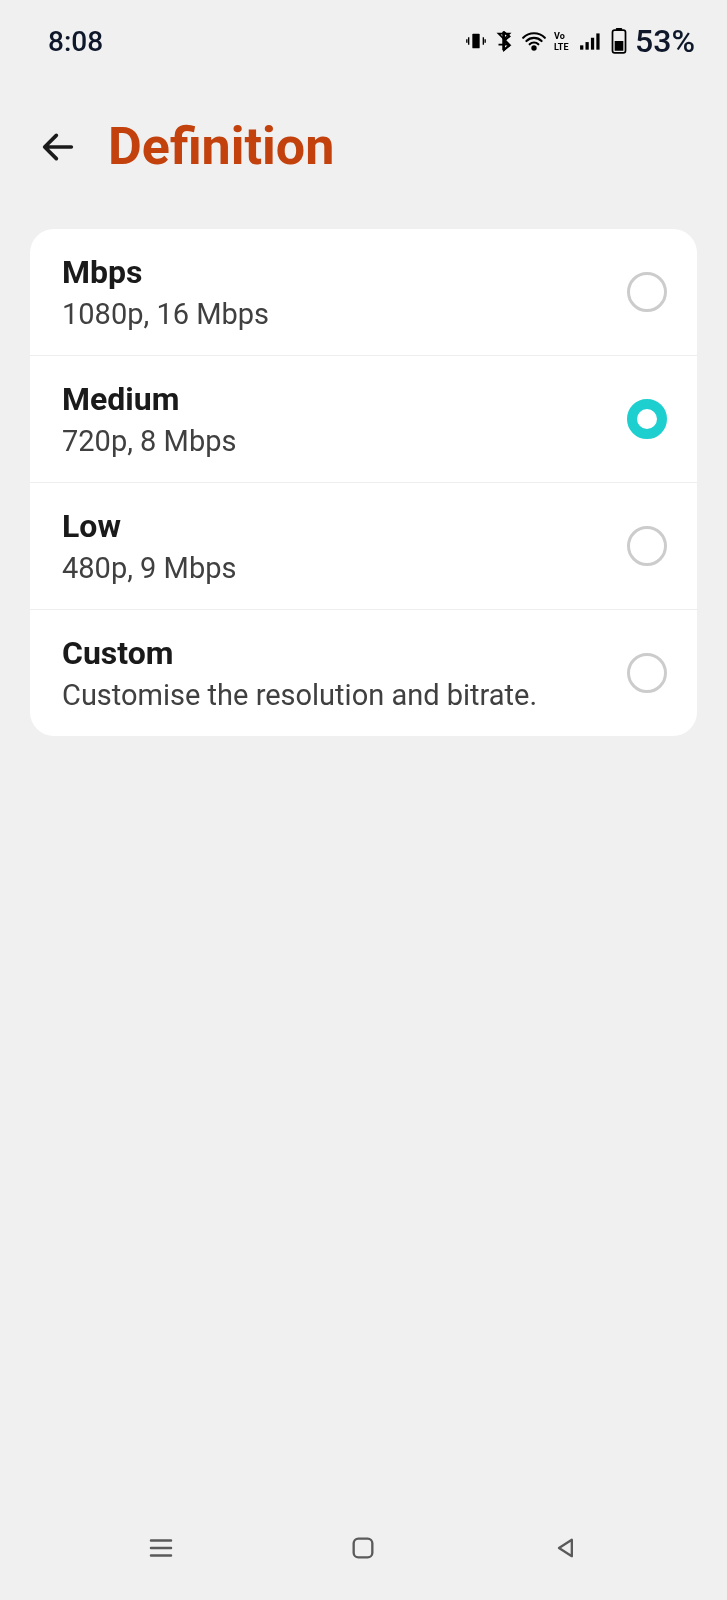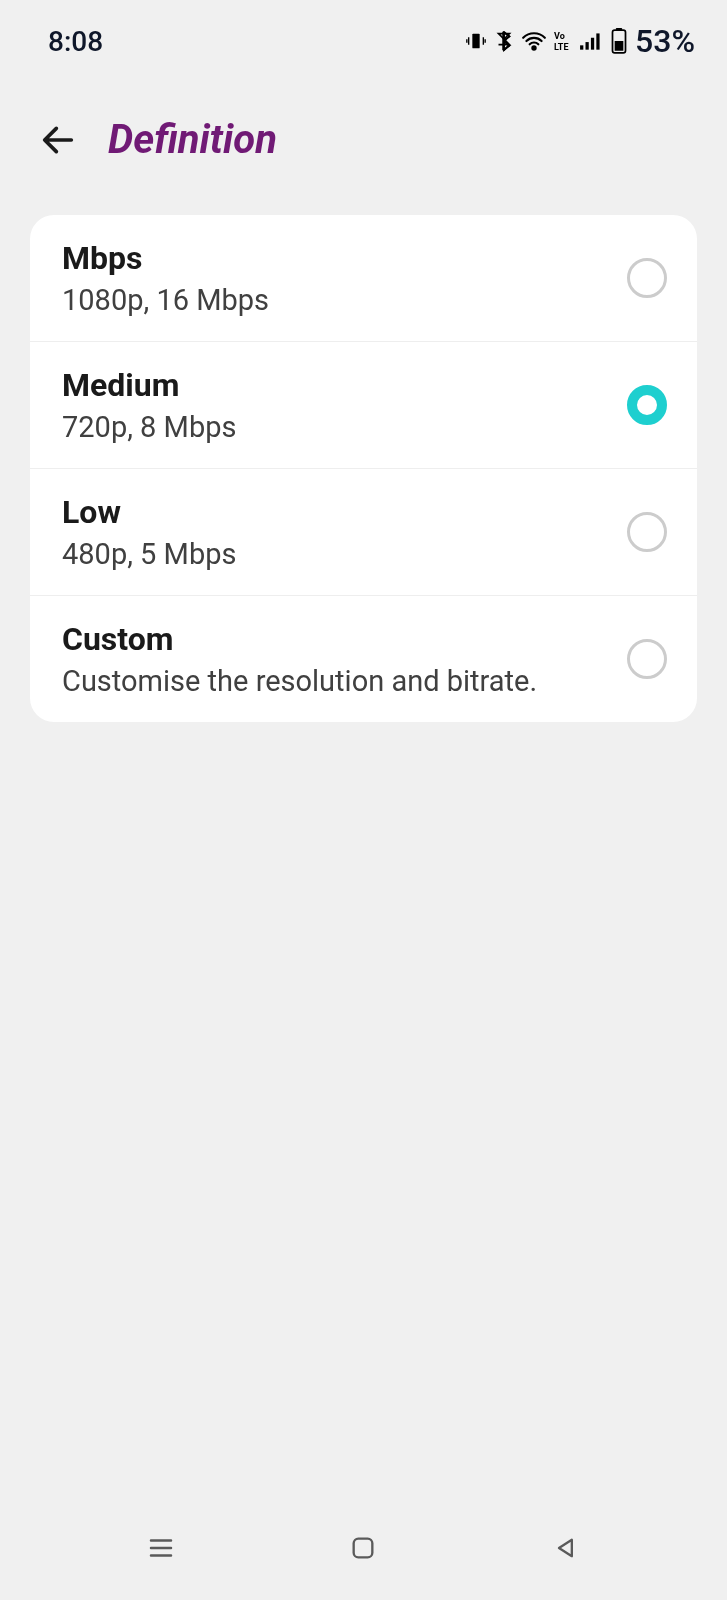--- a/index.html
+++ b/index.html
@@ -57,24 +57,23 @@
       gap: 28px;
     }
     .back-btn {
       width: 44px;
       height: 44px;
       display: flex;
       align-items: center;
       justify-content: center;
     }
     .page-title {
-      font-size: 40px;
+      font-size: 52px;
       font-weight: 700;
-      color: #701a75;
-      font-style: italic;
+      color: #c2410c;
     }
     
     .card {
       margin: 18px 30px 0;
       background: #fff;
       border-radius: 24px;
       overflow: hidden;
     }
     .option {
       display: flex;
@@ -201,21 +200,21 @@
     <div class="option">
       <div class="option-text">
         <span class="option-label">Medium</span>
         <span class="option-desc">720p, 8 Mbps</span>
       </div>
       <div class="radio selected"></div>
     </div>
     <div class="option">
       <div class="option-text">
         <span class="option-label">Low</span>
-        <span class="option-desc">480p, 5 Mbps</span>
+        <span class="option-desc">480p, 9 Mbps</span>
       </div>
       <div class="radio"></div>
     </div>
     <div class="option">
       <div class="option-text">
         <span class="option-label">Custom</span>
         <span class="option-desc">Customise the resolution and bitrate.</span>
       </div>
       <div class="radio"></div>
     </div>

